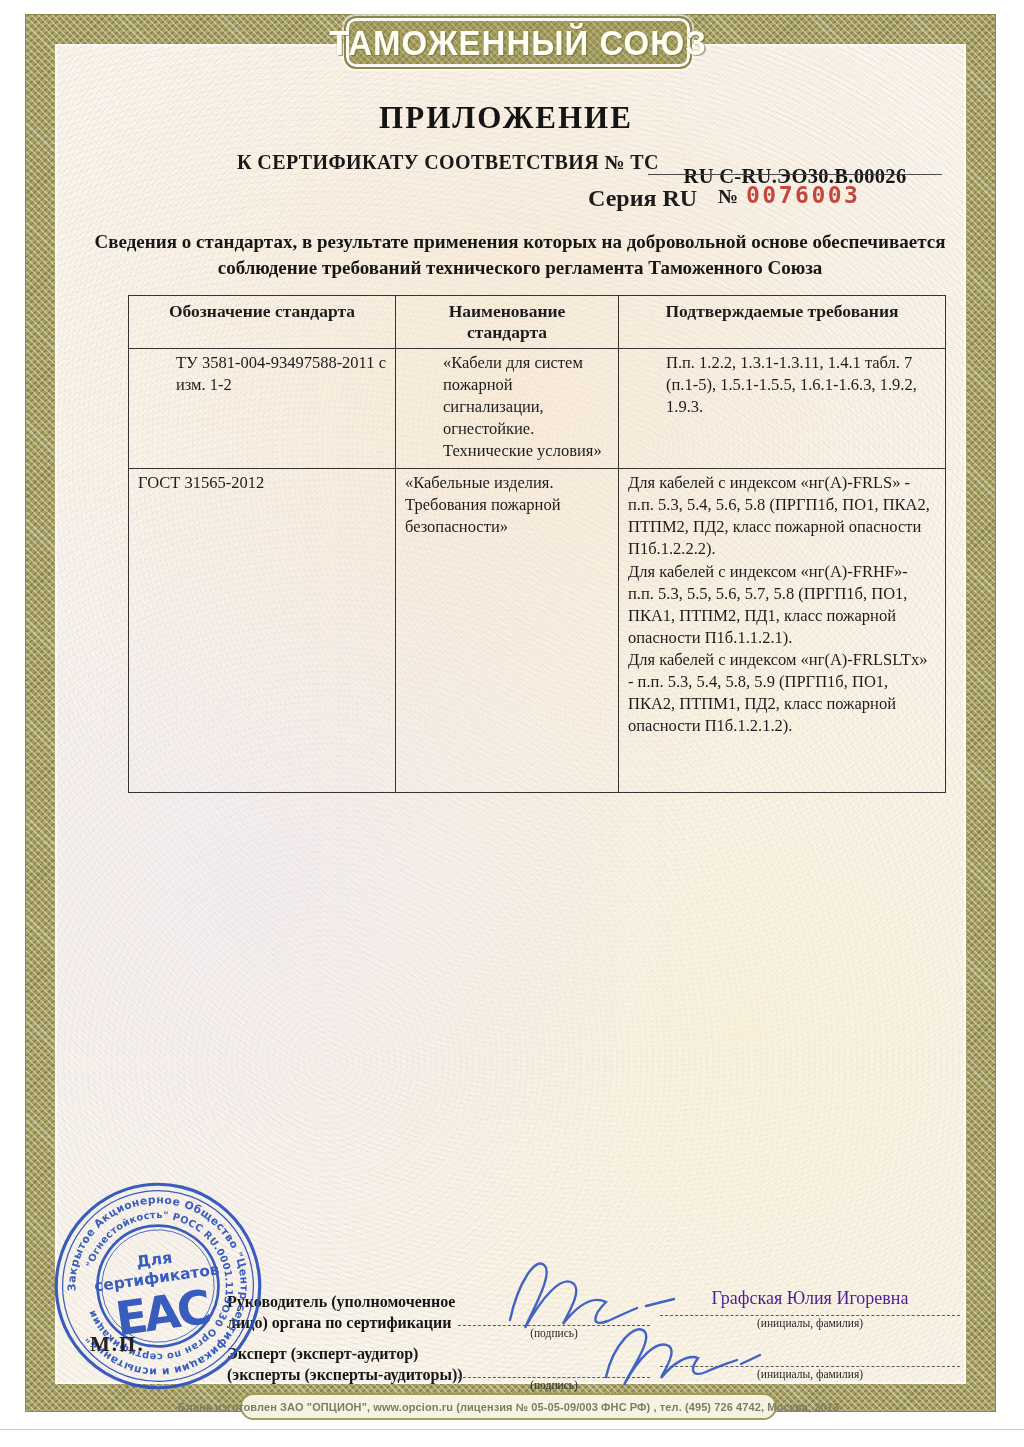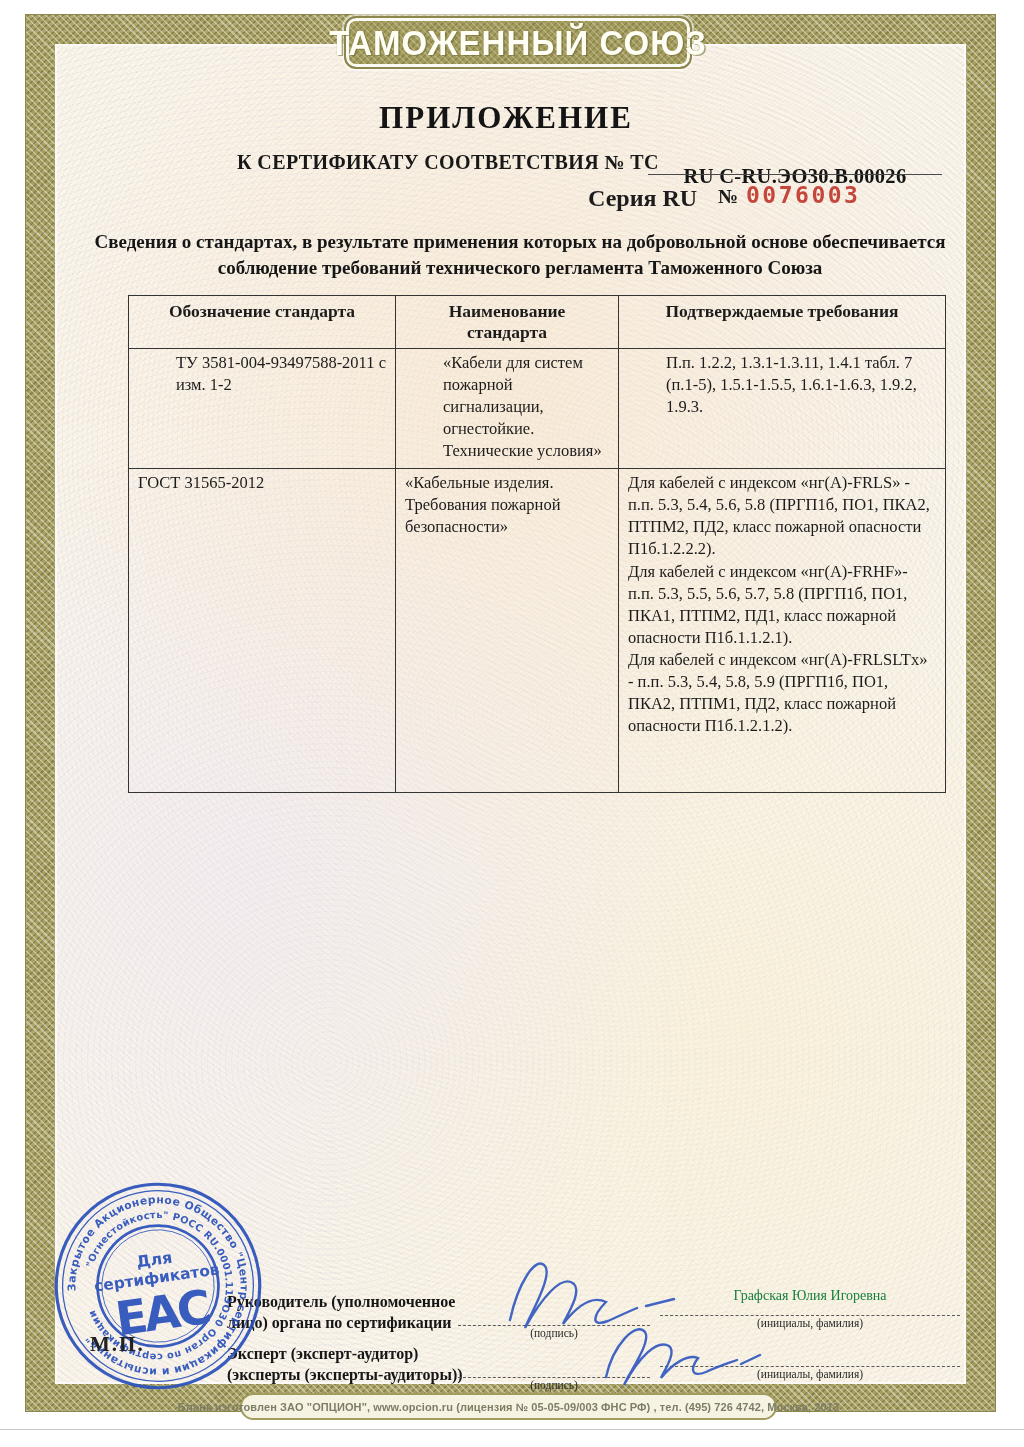--- a/index.html
+++ b/index.html
@@ -92,21 +92,21 @@
   
   .role{position:absolute;width:242px;font-weight:700;font-size:16px;line-height:1.32;color:#161616;z-index:3;}
   .role1{left:227px;top:1291px;}
   .role2{left:227px;top:1343px;}
   .signline{position:absolute;height:0;border-top:1.2px dashed #5a5a5a;z-index:3;}
   .signline1{left:458px;top:1325px;width:192px;}
   .signline2{left:458px;top:1377px;width:192px;}
   .caption{position:absolute;text-align:center;font-size:11.5px;color:#2a2a2a;z-index:3;}
   .cap-sign1{left:458px;top:1327px;width:192px;}
   .cap-sign2{left:458px;top:1379px;width:192px;}
-  .signer{position:absolute;width:300px;text-align:center;font-size:14px;color:#15803d;z-index:3;white-space:nowrap;}
+  .signer{position:absolute;width:300px;text-align:center;font-size:18px;color:#4c1d95;z-index:3;white-space:nowrap;}
   .signer1{left:660px;top:1288px;}
   .signer2{left:660px;top:1338px;}
   .nameline{position:absolute;height:0;border-top:1.2px dashed #5a5a5a;z-index:3;}
   .nameline1{left:660px;top:1315px;width:300px;}
   .nameline2{left:660px;top:1366px;width:300px;}
   .cap-name1{left:660px;top:1317px;width:300px;}
   .cap-name2{left:660px;top:1368px;width:300px;}
   .ink{position:absolute;left:440px;top:1245px;width:340px;height:160px;z-index:4;}
   
   .footer-pill{

